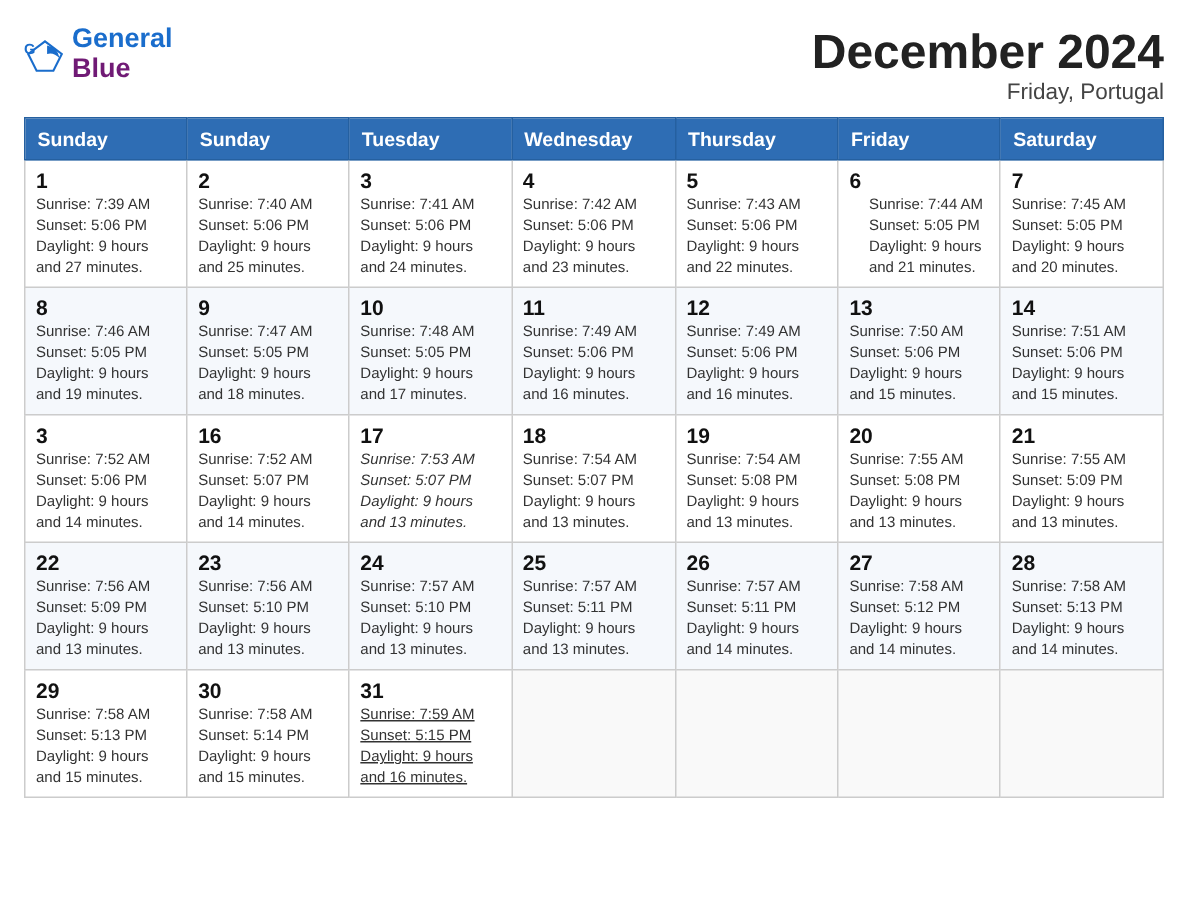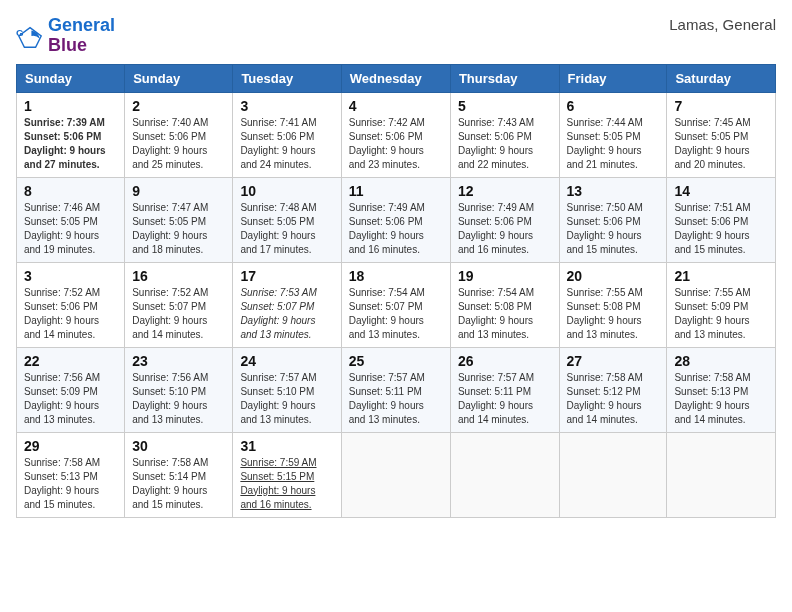--- a/index.html
+++ b/index.html
@@ -99,41 +99,42 @@
       <text y="20" font-size="14" fill="#1a6dcc" font-weight="bold">G</text>
       <polygon points="20,8 36,20 28,36 12,36 4,20" fill="none" stroke="#1a6dcc" stroke-width="2"></polygon>
       <path d="M22,12 Q32,14 34,24 Q28,18 22,20 Z" fill="#1a6dcc"></path>
     </svg>
     <div style="display:flex;flex-direction:column;">
       <span class="logo-text"><span>General</span></span>
       <span class="logo-text" style="color:#701a75;">Blue</span>
     </div>
   </div>
   <div class="title-block">
-    <div class="location">Lamas, General</div>
+    <div class="month-title">December 2024</div>
+    <div class="location">Friday, Portugal</div>
   </div>
 </div>
 
 <table class="calendar">
   <thead>
     <tr>
     <th>Sunday</th>
         <th>Sunday</th>
         <th>Tuesday</th>
         <th>Wednesday</th>
         <th>Thursday</th>
         <th>Friday</th>
         <th>Saturday</th>
       </tr>
   </thead>
   <tbody id="calendar-body">
   <tr>
         <td>
           <span class="day-number">1</span>
-          <div class="day-detail" style="white-space: pre-line; font-weight: bold;">Sunrise: 7:39 AM
+          <div class="day-detail" style="white-space: pre-line;">Sunrise: 7:39 AM
 Sunset: 5:06 PM
 Daylight: 9 hours
 and 27 minutes.</div>
         </td>
         <td>
           <span class="day-number">2</span>
           <div class="day-detail" style="white-space: pre-line;">Sunrise: 7:40 AM
 Sunset: 5:06 PM
 Daylight: 9 hours
 and 25 minutes.</div>
@@ -154,21 +155,21 @@
         </td>
         <td>
           <span class="day-number">5</span>
           <div class="day-detail" style="white-space: pre-line;">Sunrise: 7:43 AM
 Sunset: 5:06 PM
 Daylight: 9 hours
 and 22 minutes.</div>
         </td>
         <td>
           <span class="day-number">6</span>
-          <div class="day-detail" style="white-space: pre-line;">Sunrise: 7:44 AM
+          <div class="day-detail" style="white-space: pre-line; margin-left: 13px;">Sunrise: 7:44 AM
 Sunset: 5:05 PM
 Daylight: 9 hours
 and 21 minutes.</div>
         </td>
         <td>
           <span class="day-number">7</span>
           <div class="day-detail" style="white-space: pre-line;">Sunrise: 7:45 AM
 Sunset: 5:05 PM
 Daylight: 9 hours
 and 20 minutes.</div>

